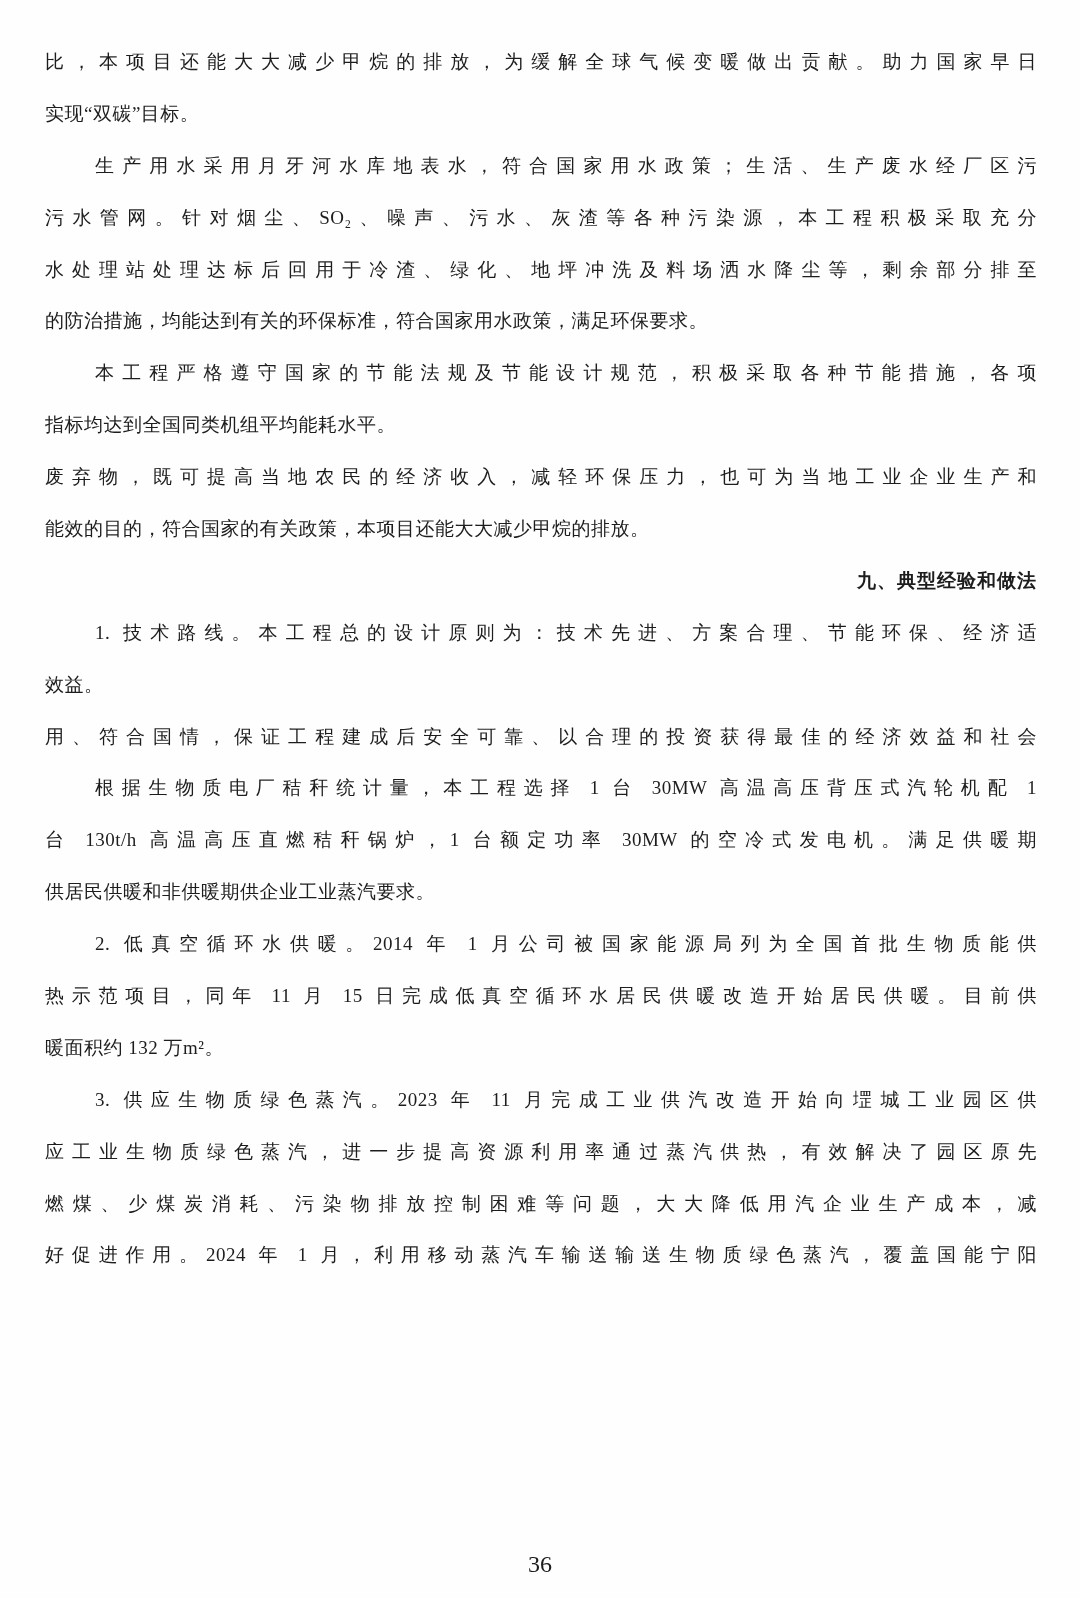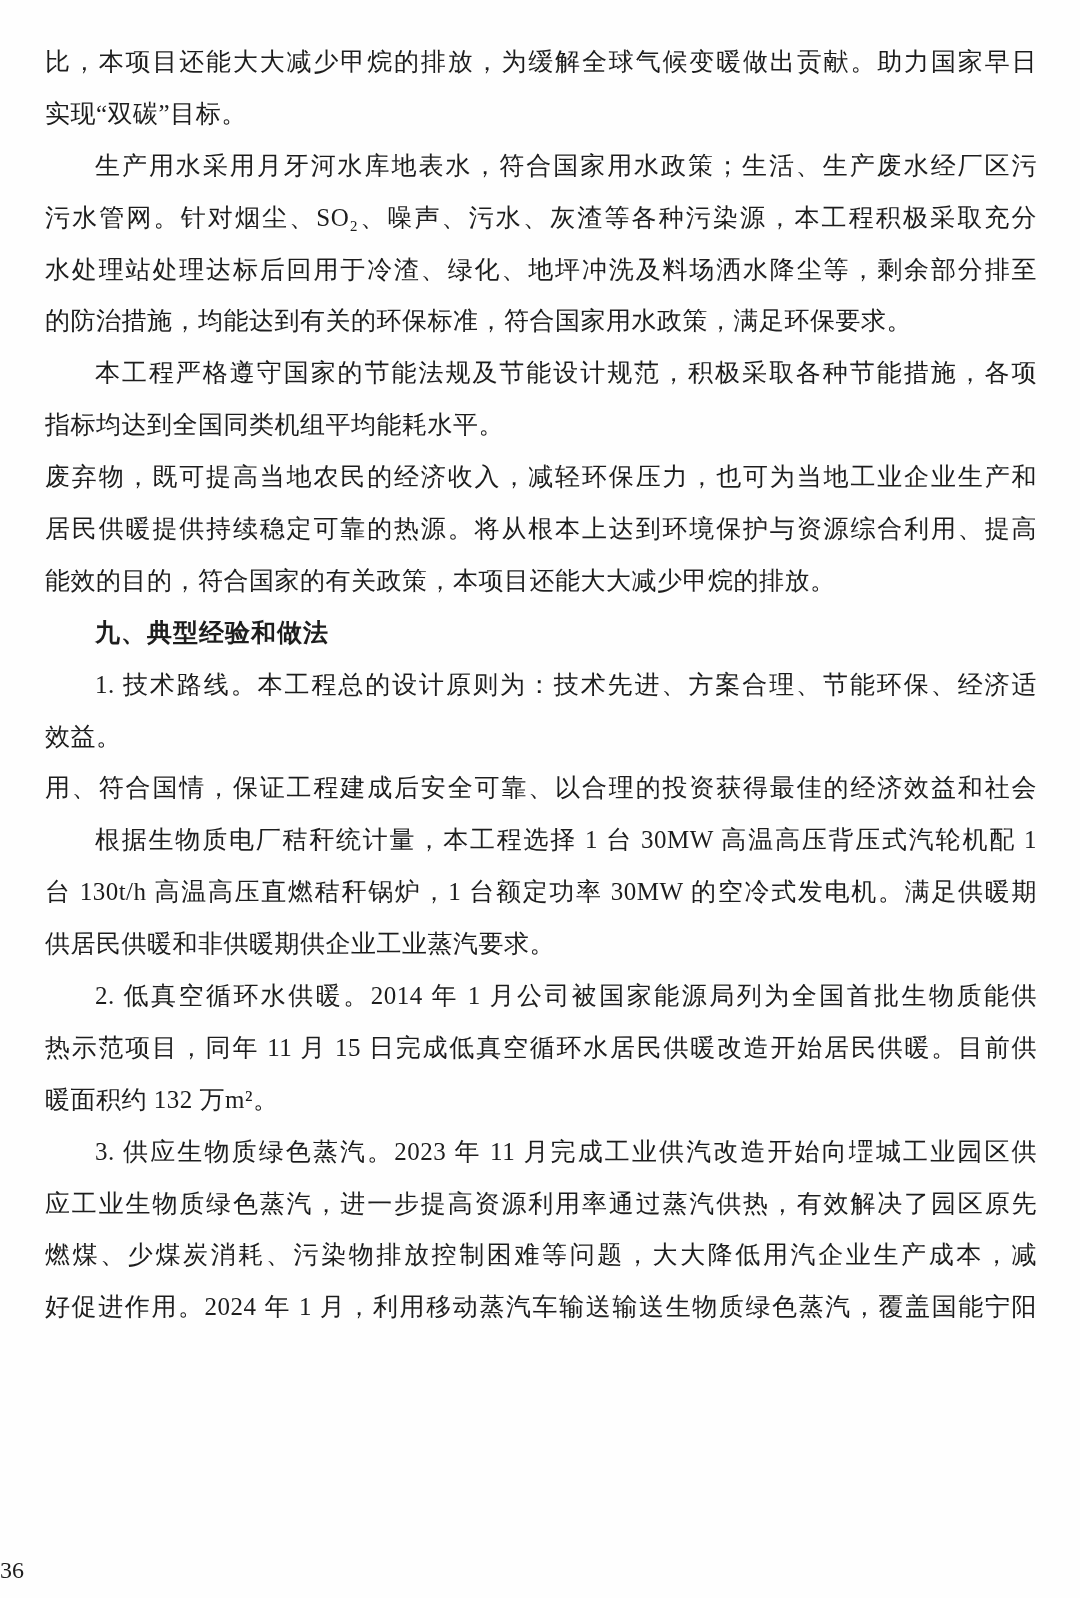--- a/index.html
+++ b/index.html
@@ -18,62 +18,63 @@
   }
   .content {
     position: absolute;
     left: 45px;
     top: 36px;
     width: 992px;
   }
   .line {
     height: 51.9px;
     line-height: 51.9px;
-    font-size: 25px;
+    font-size: 19px;
     text-align: left;
     overflow: hidden;
     letter-spacing: 0.5px;
   }
   .line.justify {
     text-align: justify;
     text-align-last: justify;
     text-justify: inter-character;
   }
   .line.indent {
     text-indent: 50px;
   }
   .line.heading {
     font-weight: 700;
     font-family: "Liberation Sans", "DejaVu Sans", sans-serif;
     letter-spacing: 1px;
+    text-align: right;
   }
   .footer {
     position: absolute;
     left: 0;
-    bottom: 14px;
+    bottom: 20px;
     width: 100%;
+    text-align: center;
     font-size: 24px;
     color: #1d1d1d;
   }
 </style>
 </head>
 <body>
 
 <div class="page">
   <div class="content">
       <div class="line justify">比，本项目还能大大减少甲烷的排放，为缓解全球气候变暖做出贡献。助力国家早日</div>
       <div class="line">实现“双碳”目标。</div>
       <div class="line indent justify">生产用水采用月牙河水库地表水，符合国家用水政策；生活、生产废水经厂区污</div>
       <div class="line justify">污水管网。针对烟尘、SO₂、噪声、污水、灰渣等各种污染源，本工程积极采取充分</div>
       <div class="line justify">水处理站处理达标后回用于冷渣、绿化、地坪冲洗及料场洒水降尘等，剩余部分排至</div>
       <div class="line">的防治措施，均能达到有关的环保标准，符合国家用水政策，满足环保要求。</div>
       <div class="line indent justify">本工程严格遵守国家的节能法规及节能设计规范，积极采取各种节能措施，各项</div>
       <div class="line">指标均达到全国同类机组平均能耗水平。</div>
       <div class="line justify">废弃物，既可提高当地农民的经济收入，减轻环保压力，也可为当地工业企业生产和</div>
-      <div class="line justify">居民供暖提供持续稳定可靠的热源。将从根本上达到环境保护与资源综合利用、提高</div>
       <div class="line">能效的目的，符合国家的有关政策，本项目还能大大减少甲烷的排放。</div>
       <div class="line heading indent">九、典型经验和做法</div>
       <div class="line indent justify">1. 技术路线。本工程总的设计原则为：技术先进、方案合理、节能环保、经济适</div>
       <div class="line">效益。</div>
       <div class="line justify">用、符合国情，保证工程建成后安全可靠、以合理的投资获得最佳的经济效益和社会</div>
       <div class="line indent justify">根据生物质电厂秸秆统计量，本工程选择 1 台 30MW 高温高压背压式汽轮机配 1</div>
       <div class="line justify">台 130t/h 高温高压直燃秸秆锅炉，1 台额定功率 30MW 的空冷式发电机。满足供暖期</div>
       <div class="line">供居民供暖和非供暖期供企业工业蒸汽要求。</div>
       <div class="line indent justify">2. 低真空循环水供暖。2014 年 1 月公司被国家能源局列为全国首批生物质能供</div>
       <div class="line justify">热示范项目，同年 11 月 15 日完成低真空循环水居民供暖改造开始居民供暖。目前供</div>

